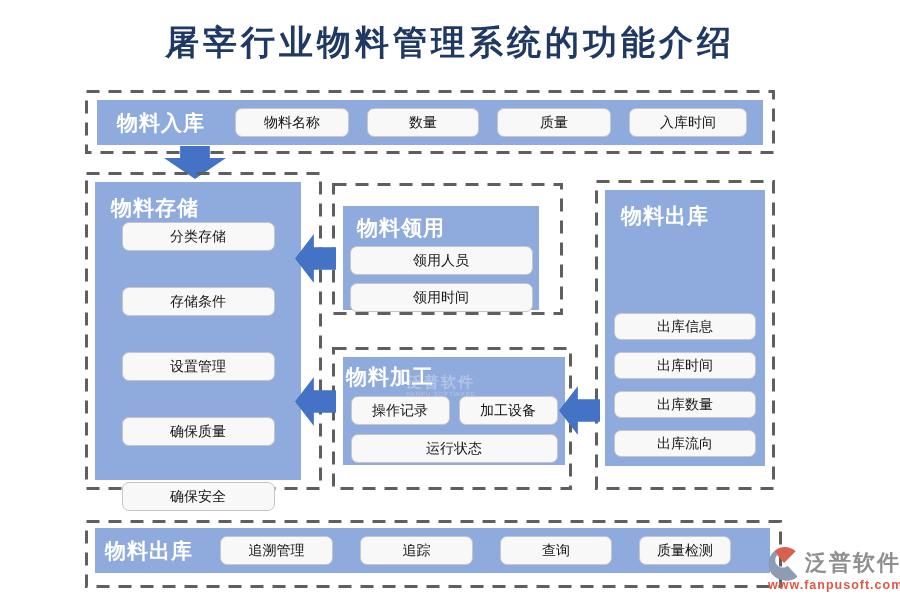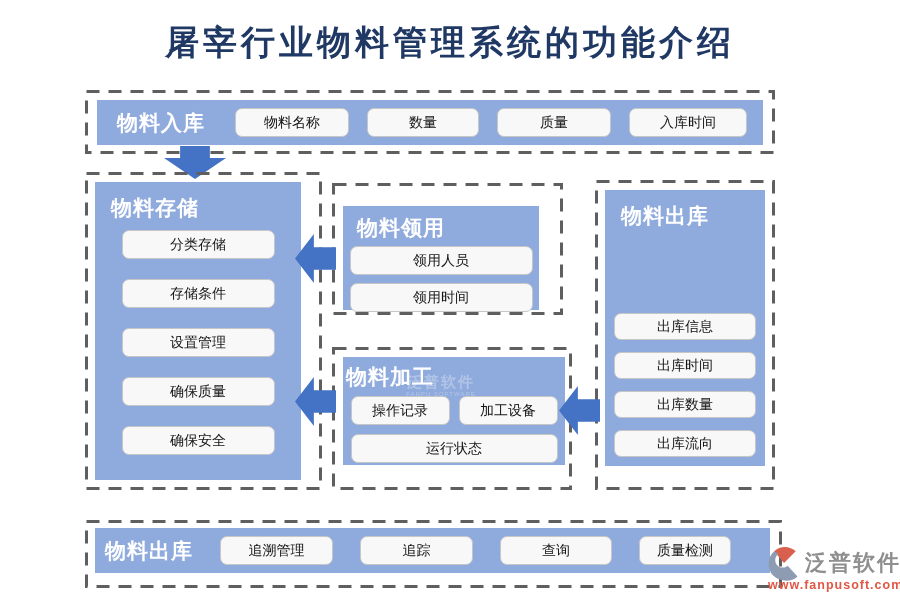--- a/index.html
+++ b/index.html
@@ -61,21 +61,21 @@
   </div>
 
   <div class="arrow arrow-down" style="left:164px;top:146px;width:62px;height:33px"></div>
 
   <div class="dashed-box" style="left:85px;top:172px;width:237px;height:318px">
     <svg class="dash" width="237" height="318">
         <rect x="1.5" y="1.5" width="234" height="315" fill="none" stroke="#5f5f5f" stroke-width="3" stroke-dasharray="13 9"></rect>
       </svg>
     <div class="panel" style="left:10px;top:10px;width:206px;height:298px">
       <span class="hdr">物料存储</span>
-      <div class="col" style="margin-top:8px;gap:20px">
+      <div class="col" style="margin-top:0;gap:36px">
         <span class="chip" style="width:153px">分类存储</span>
         <span class="chip" style="width:153px">存储条件</span>
         <span class="chip" style="width:153px">设置管理</span>
         <span class="chip" style="width:153px">确保质量</span>
         <span class="chip" style="width:153px">确保安全</span>
       </div>
     </div>
   </div>
 
   <div class="dashed-box" style="left:332px;top:183px;width:231px;height:132px">

